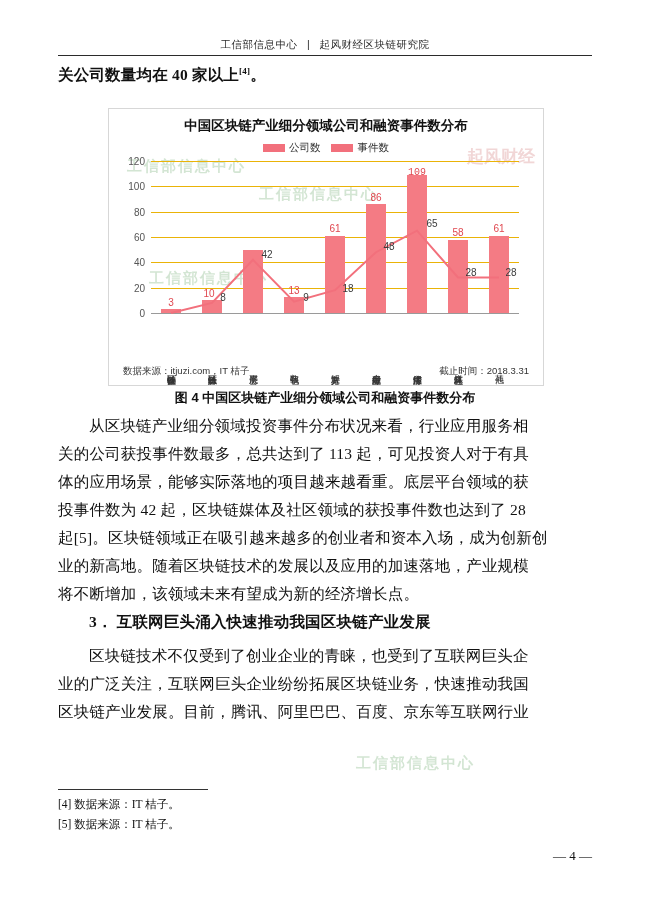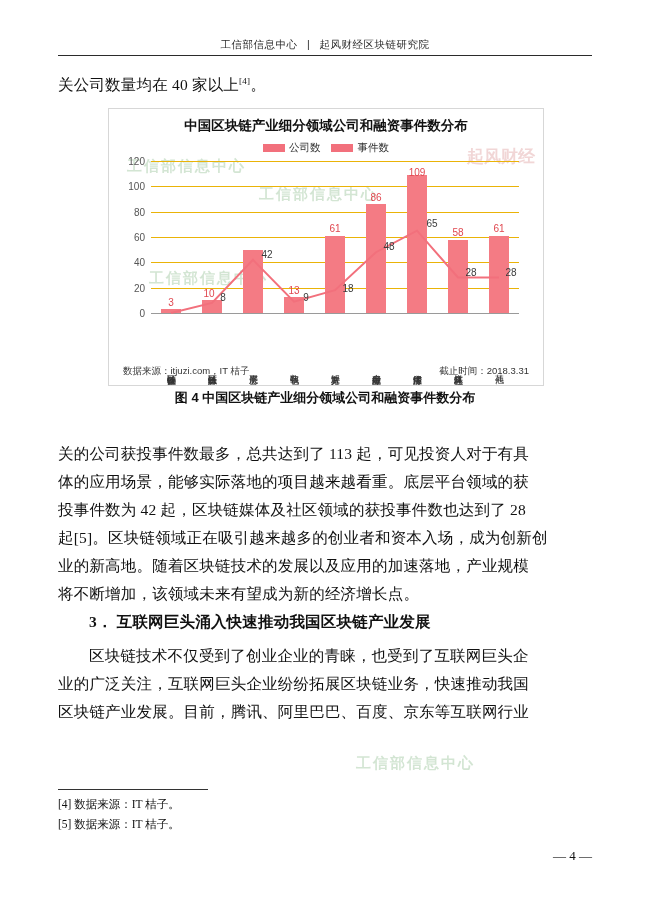--- a/index.html
+++ b/index.html
@@ -209,21 +209,21 @@
 
 <div class="page">
 
   <div class="header">
     <span>工信部信息中心</span>
     <span class="sep">|</span>
     <span>起风财经区块链研究院</span>
   </div>
   <div class="header-rule"></div>
 
-  <div class="text-line" style="top:70px;">
+  <div class="text-line" style="top:60px;font-weight:bold;">
     关公司数量均在 40 家以上<span class="sup">[4]</span>。
   </div>
 
   <div class="chart-box">
 
     <div class="wm wm-green" style="left:18px; top:48px; font-size:15px; letter-spacing:2px;">工信部信息中心</div>
     <div class="wm wm-red" style="right:8px; top:36px; font-size:17px;">起风财经</div>
     <div class="wm wm-green" style="left:150px; top:76px; font-size:15px; letter-spacing:2px;">工信部信息中心</div>
     <div class="wm wm-green" style="left:40px; top:160px; font-size:15px; letter-spacing:2px;">工信部信息中心</div>
 
@@ -270,21 +270,21 @@
 
       <svg width="368" height="152" style="position:absolute;left:0;top:0;overflow:visible;">
         <polyline points="20,152 61,141.9 102,98.8 143,140.6 184,129.2 225,91.2 266,69.7 307,116.5 348,116.5" fill="none" stroke="#f2707c" stroke-width="2"></polyline>
       </svg>
 
       <div class="bar-label" style="left:20px; top:136px;">3</div>
       <div class="bar-label" style="left:58px; top:127px;">10</div>
       <div class="bar-label" style="left:143px; top:124px;">13</div>
       <div class="bar-label" style="left:184px; top:62px;">61</div>
       <div class="bar-label" style="left:225px; top:31px;">86</div>
-      <div class="bar-label" style="left:266px; top:6px;">109</div>
+      <div class="bar-label" style="left:266px; top:6px;font-family:Liberation Mono, monospace;">109</div>
       <div class="bar-label" style="left:307px; top:66px;">58</div>
       <div class="bar-label" style="left:348px; top:62px;">61</div>
 
       <div class="pt-label" style="left:72px; top:131px;">8</div>
       <div class="pt-label" style="left:116px; top:88px;">42</div>
       <div class="pt-label" style="left:155px; top:131px;">9</div>
       <div class="pt-label" style="left:197px; top:122px;">18</div>
       <div class="pt-label" style="left:238px; top:80px;">48</div>
       <div class="pt-label" style="left:281px; top:57px;">65</div>
       <div class="pt-label" style="left:320px; top:106px;">28</div>
@@ -302,20 +302,21 @@
     </div>
 
     <div class="src-line">
       <span>数据来源：itjuzi.com，IT 桔子</span>
       <span class="right">截止时间：2018.3.31</span>
     </div>
   </div>
 
   <div class="fig-caption">图 4 中国区块链产业细分领域公司和融资事件数分布</div>
 
+  <div class="text-line indent" style="top:415px;">从区块链产业细分领域投资事件分布状况来看，行业应用服务相</div>
   <div class="text-line" style="top:443px;">关的公司获投事件数最多，总共达到了 113 起，可见投资人对于有具</div>
   <div class="text-line" style="top:471px;">体的应用场景，能够实际落地的项目越来越看重。底层平台领域的获</div>
   <div class="text-line" style="top:499px;">投事件数为 42 起，区块链媒体及社区领域的获投事件数也达到了 28</div>
   <div class="text-line" style="top:527px;">起[5]。区块链领域正在吸引越来越多的创业者和资本入场，成为创新创</div>
   <div class="text-line" style="top:555px;">业的新高地。随着区块链技术的发展以及应用的加速落地，产业规模</div>
   <div class="text-line" style="top:583px;">将不断增加，该领域未来有望成为新的经济增长点。</div>
 
   <div class="text-line indent bold" style="top:611px;">3． 互联网巨头涌入快速推动我国区块链产业发展</div>
 
   <div class="text-line indent" style="top:645px;">区块链技术不仅受到了创业企业的青睐，也受到了互联网巨头企</div>

